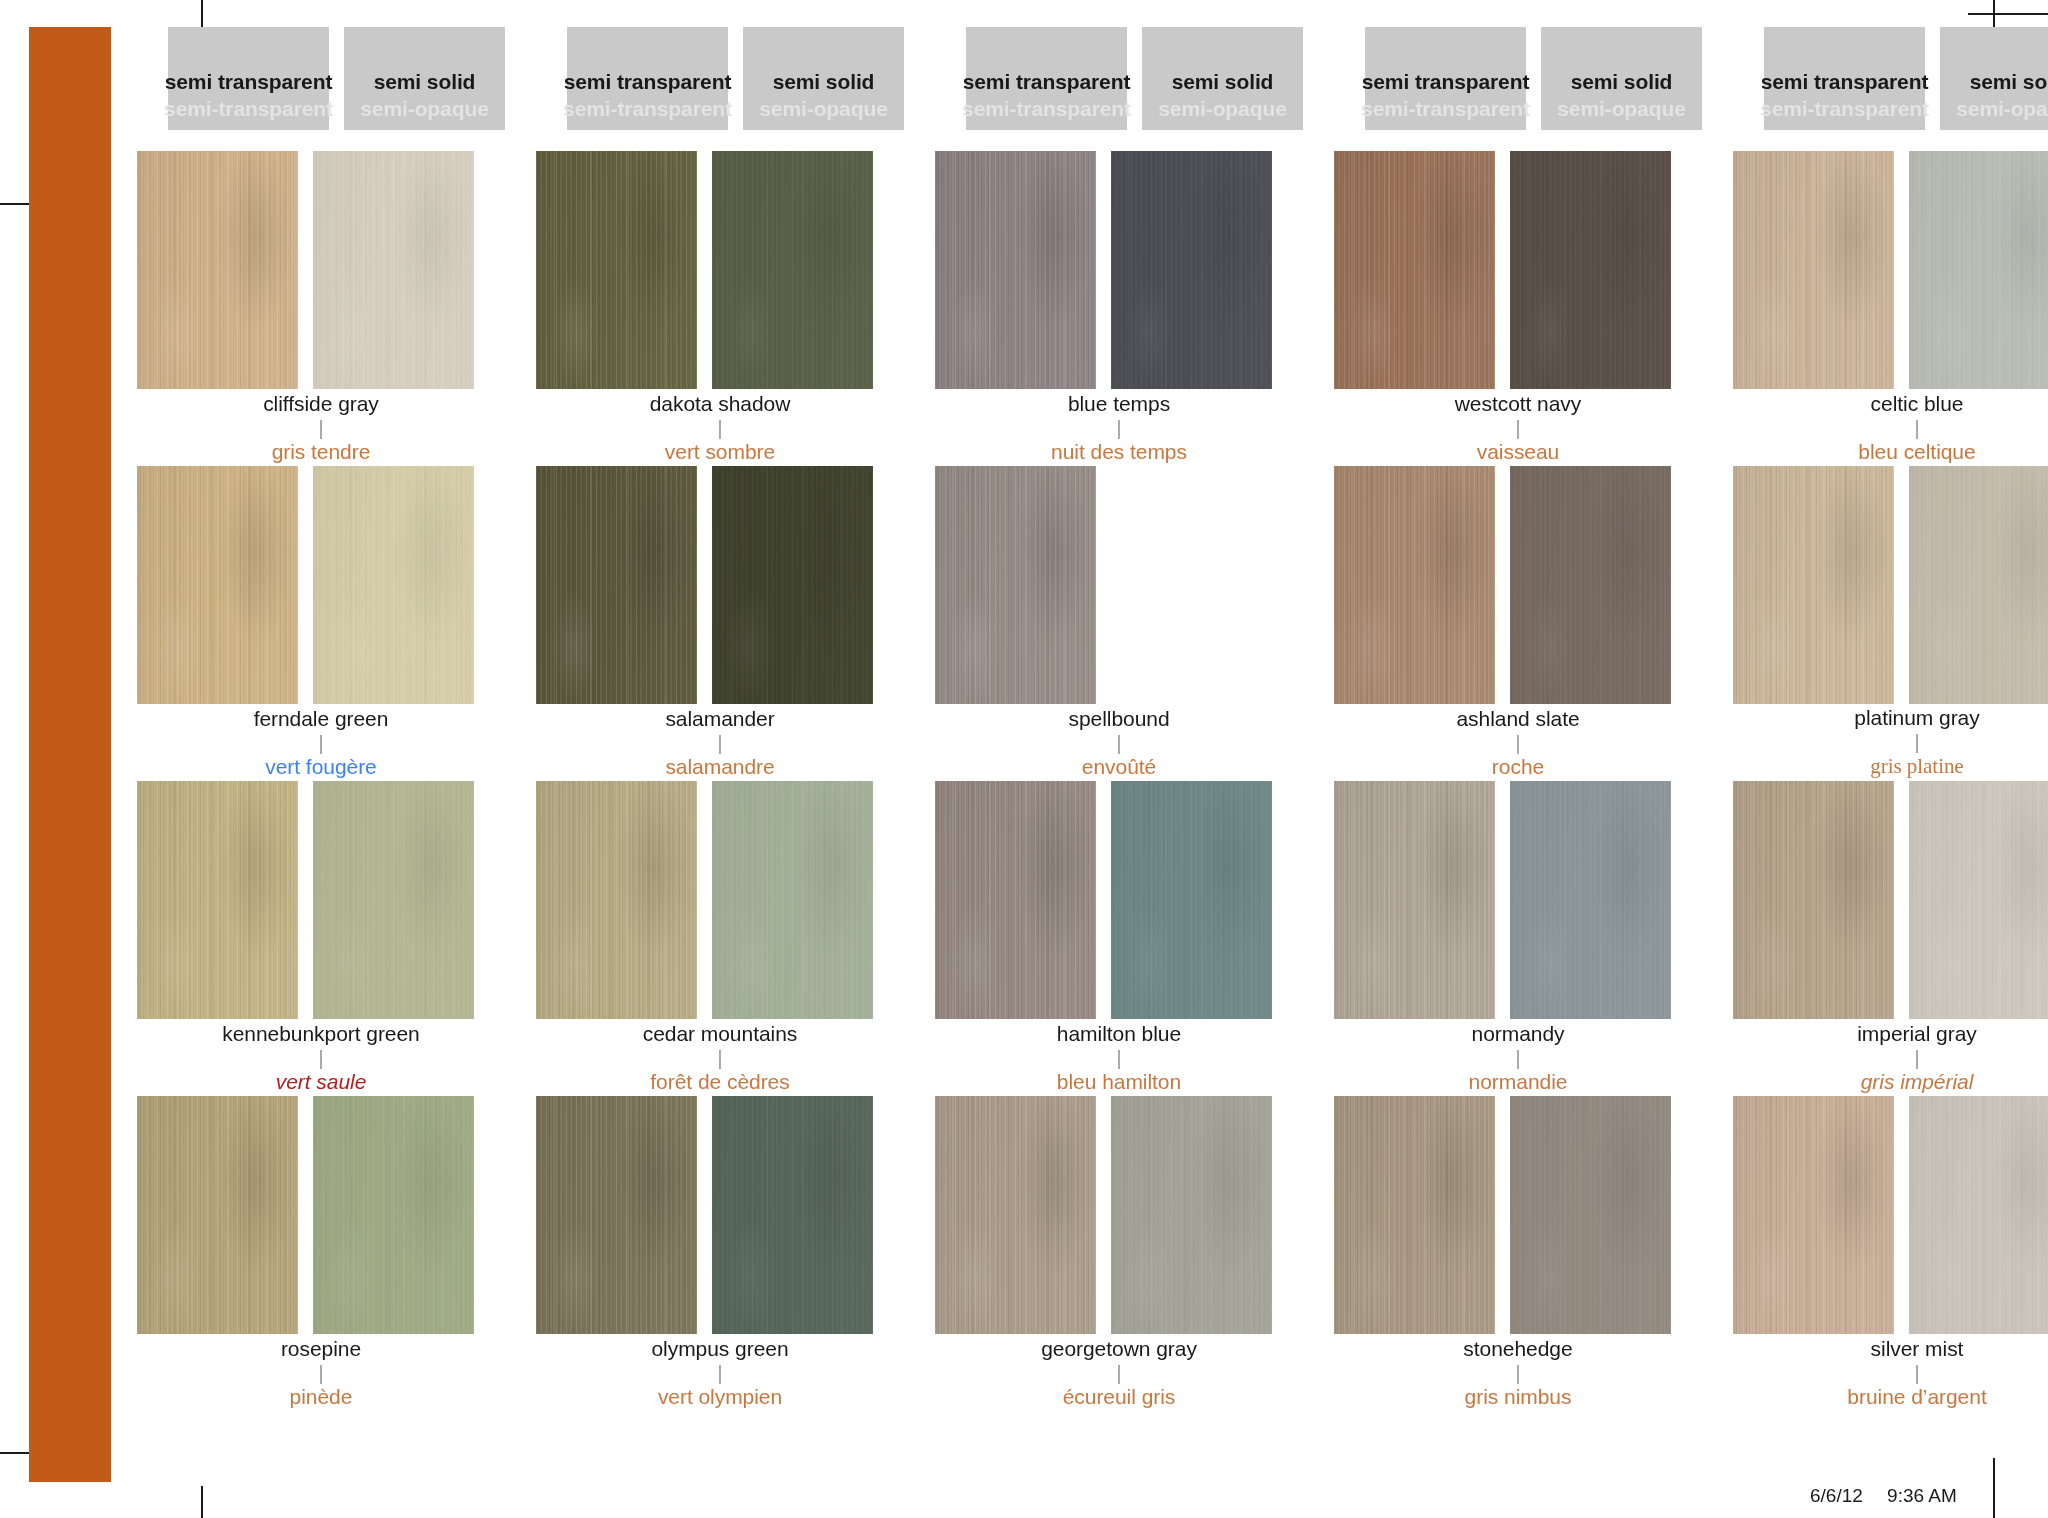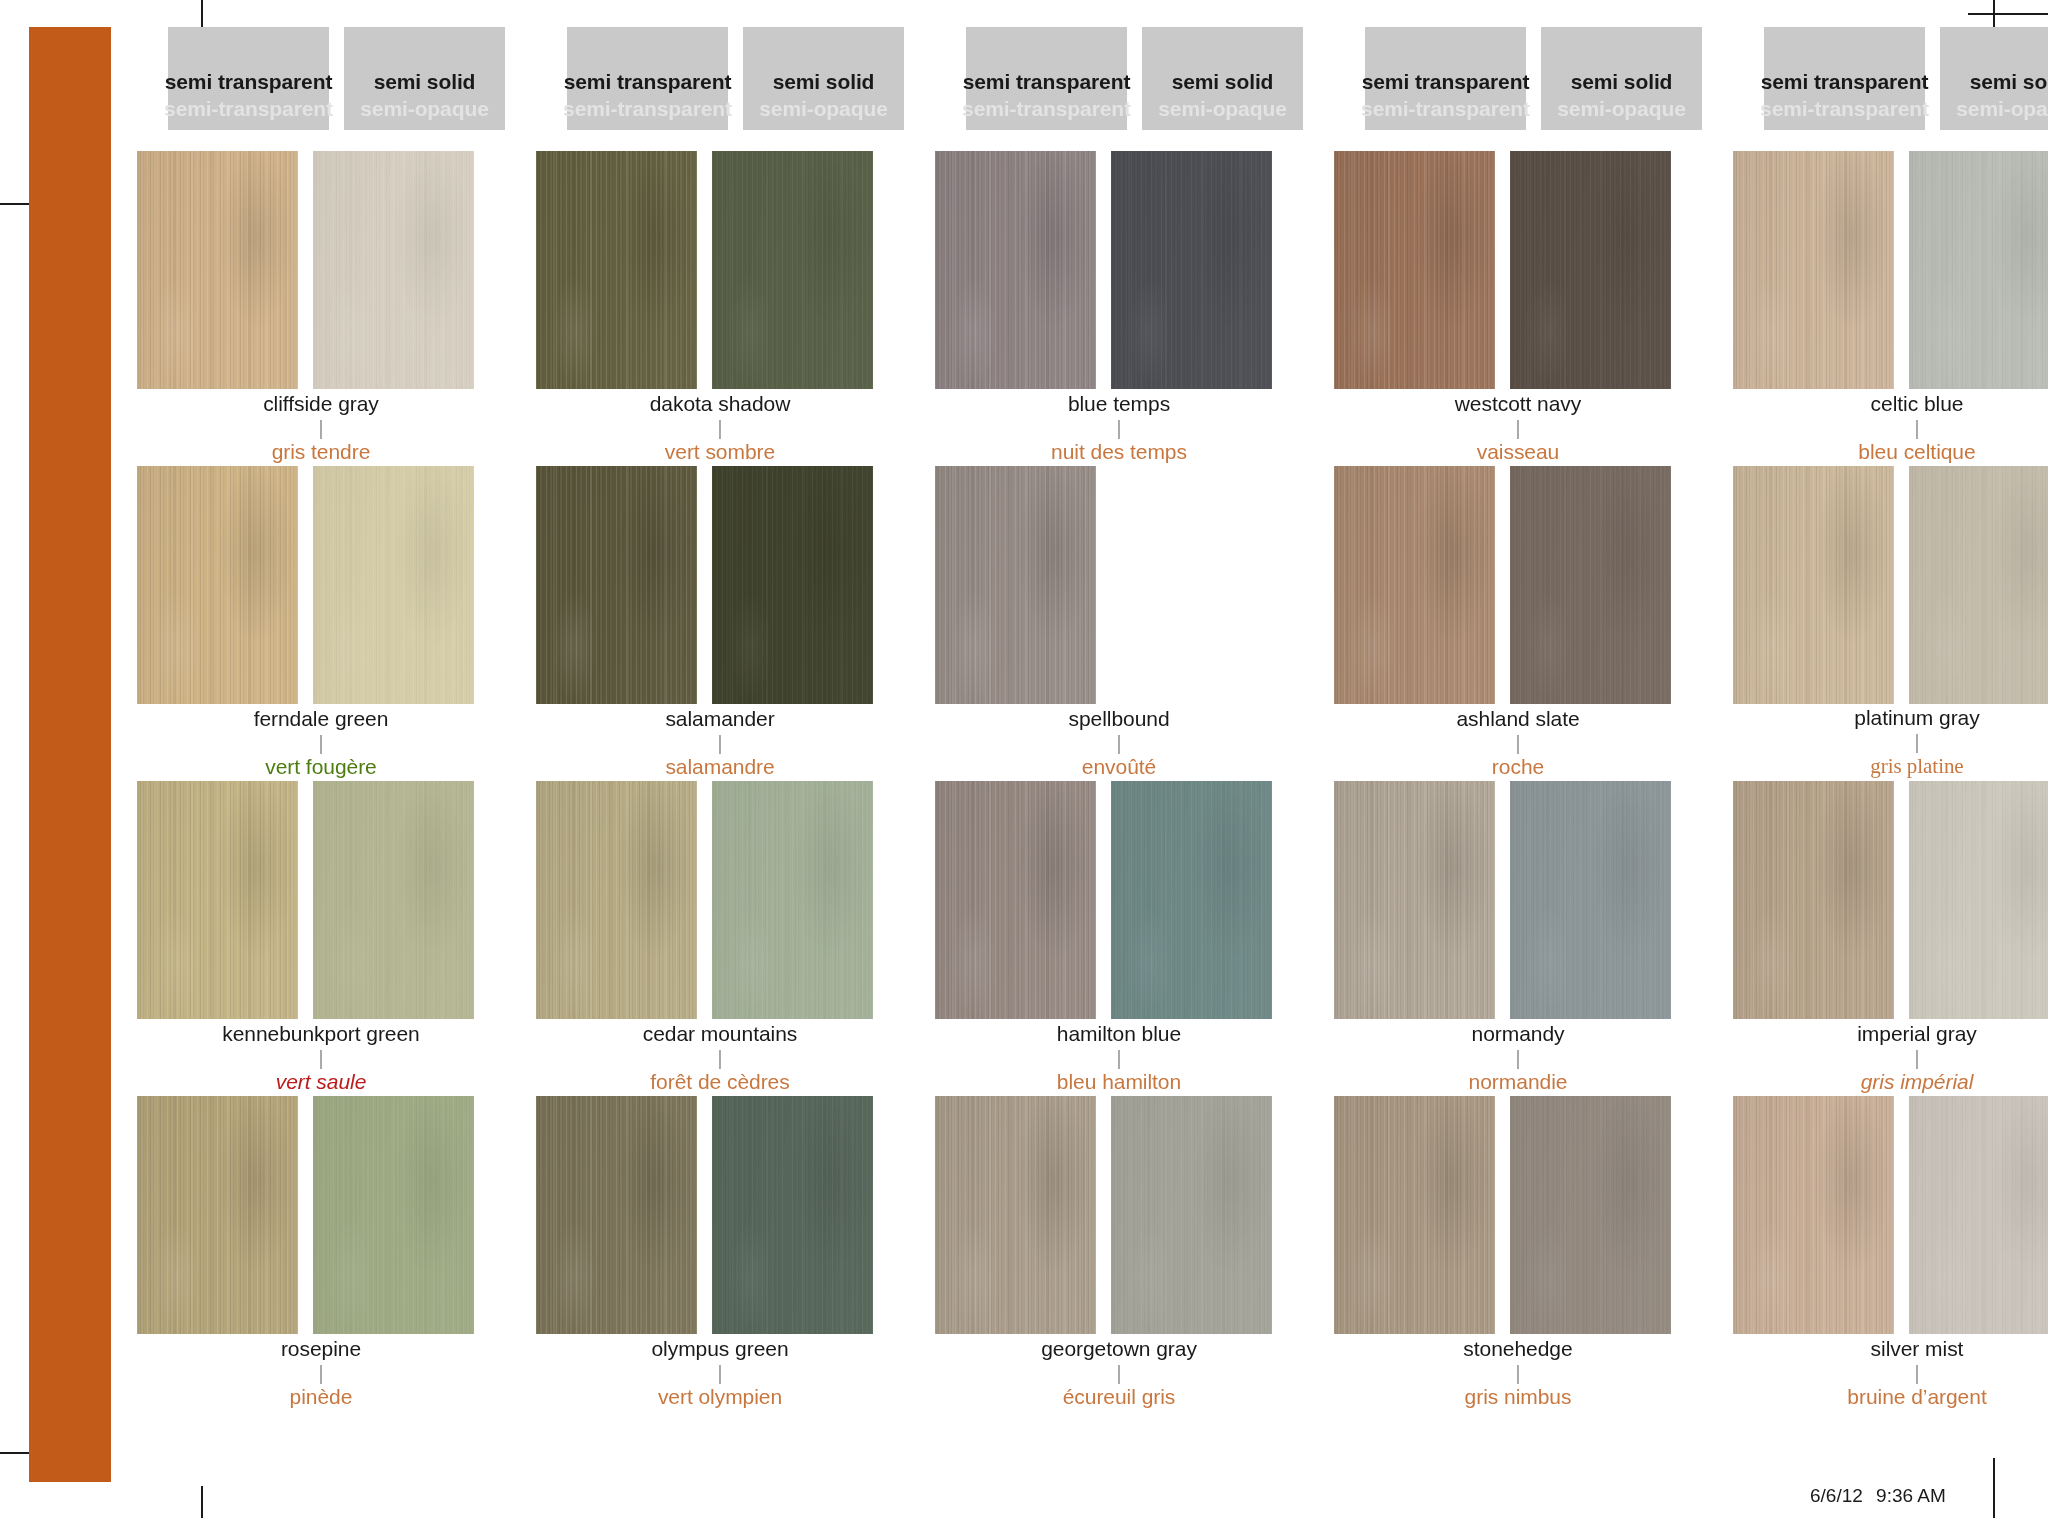--- a/index.html
+++ b/index.html
@@ -172,21 +172,21 @@
     position: absolute;
     left: 0; top: 1477px;
     width: 2048px;
     height: 41px;
     font-size: 19px;
     color: #1a1a1a;
   }
   .footer-left  { position: absolute; left: 78px;  top: 8px; white-space: nowrap; }
   .footer-left .pg { margin-left: 18px; }
   .footer-right { position: absolute; left: 1810px; top: 8px; white-space: nowrap; }
-  .footer-right .tm { margin-left: 8px; text-align: center; }
+  .footer-right .tm { margin-left: 19px; text-align: center; }
 </style>
 </head>
 <body>
 
 <div id="page">
 
   <div class="crop-mark cm-tl-v"></div>
   <div class="crop-mark cm-tl-h"></div>
   <div class="crop-mark cm-tr-h"></div>
   <div class="crop-mark cm-tr-v"></div>
@@ -317,21 +317,21 @@
         </div>
         <div class="swatch-row">
           <div class="pair">
             <div class="chips">
               <div class="chip transparent" style="background: rgb(205, 178, 132);"></div>
               <div class="chip solid" style="background: rgb(213, 205, 168);"></div>
             </div>
             <div class="pair-label">
               <span class="lbl-en">ferndale green</span>
               <span class="lbl-sep">|</span>
-              <span class="lbl-fr" style="color: #4d7c0f;">vert fougère</span>
+              <span class="lbl-fr" style="color: #3b82f6;">vert fougère</span>
             </div>
           </div>
           <div class="pair">
             <div class="chips">
               <div class="chip transparent" style="background: rgb(91, 86, 58);"></div>
               <div class="chip solid" style="background: rgb(63, 66, 44);"></div>
             </div>
             <div class="pair-label">
               <span class="lbl-en">salamander</span>
               <span class="lbl-sep">|</span>

